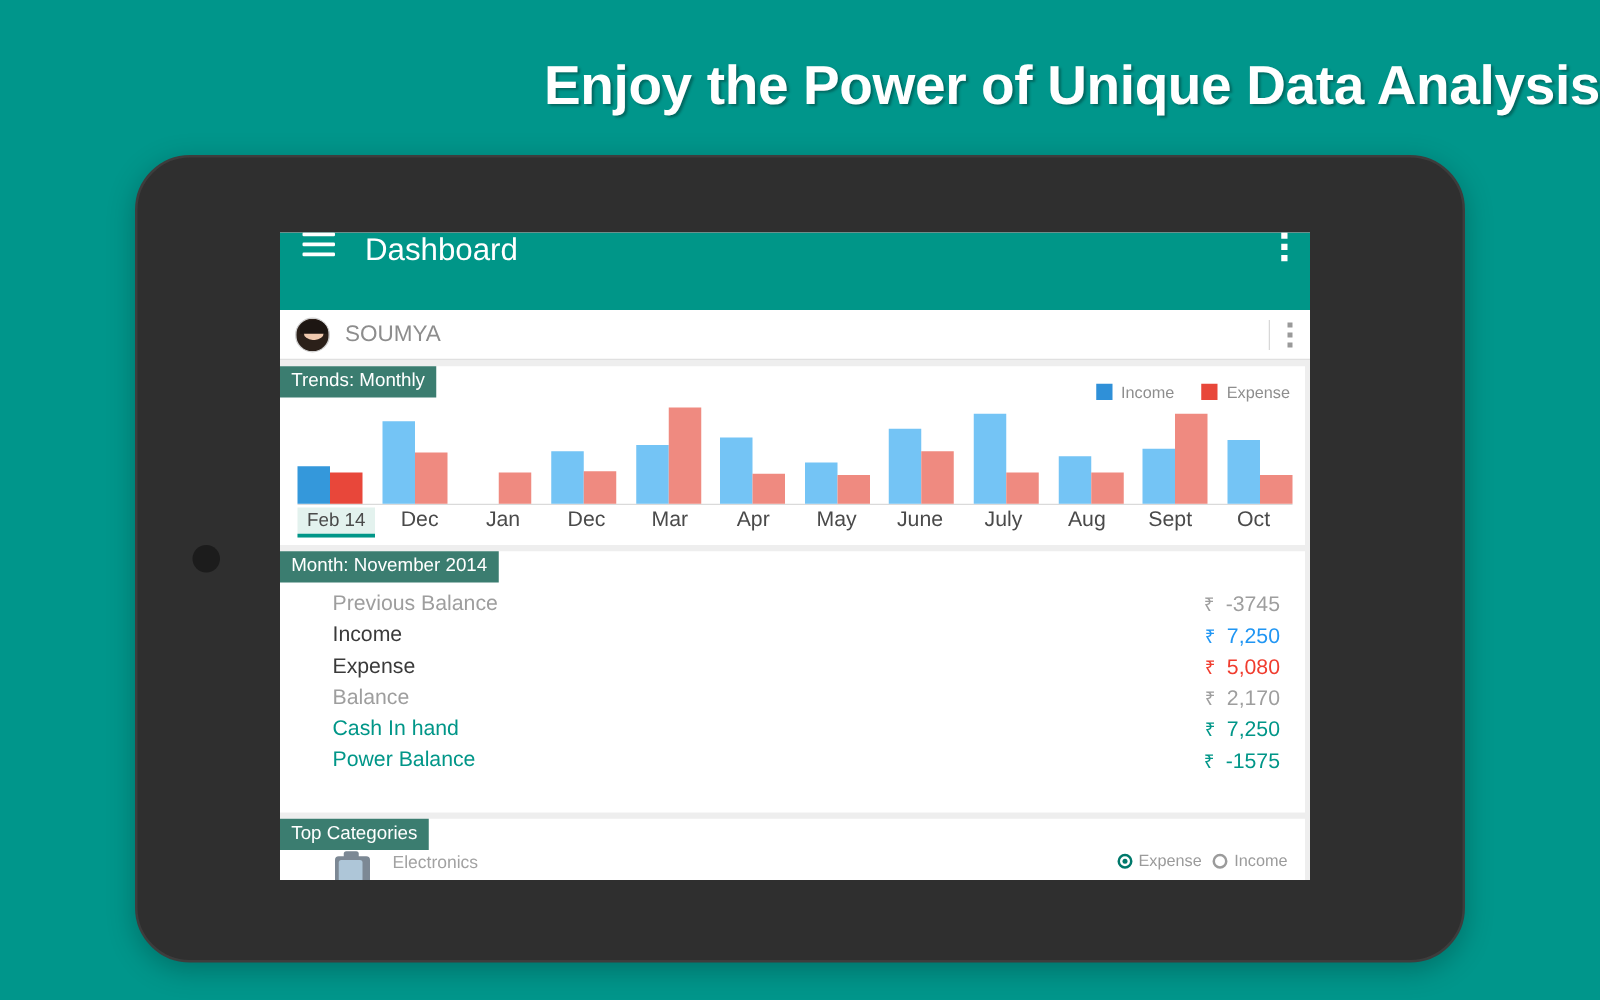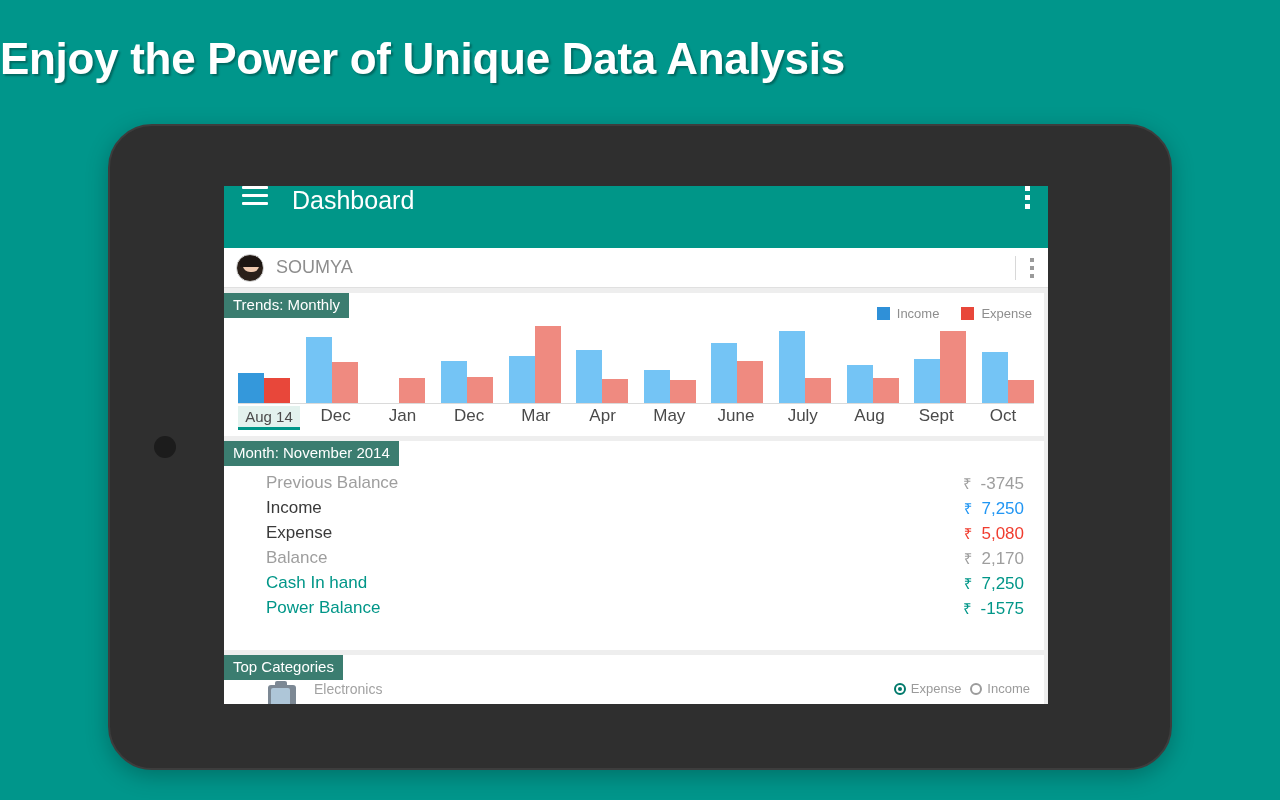--- a/index.html
+++ b/index.html
@@ -6,22 +6,22 @@
   html, body {
     width: 1280px; height: 800px;
     background: #00968b;
     font-family: "Liberation Sans", sans-serif;
     overflow: hidden;
   }
   #stage { position: relative; width: 1280px; height: 800px; }
 
   
   .headline {
-    position: absolute; top: 34px; left: 0; width: 1280px;
-    text-align: left;
+    position: absolute; top: 44px; left: 0; width: 1280px;
+    text-align: right;
     font-size: 44px; font-weight: 700; color: #ffffff;
     letter-spacing: -0.3px;
     text-shadow: 2px 2px 2px rgba(0,0,0,0.30);
     white-space: nowrap;
   }
 
   
   .tablet {
     position: absolute; left: 108px; top: 124px;
     width: 1064px; height: 646px;
@@ -251,21 +251,21 @@
           <div class="mgroup">
             <div class="bar" style="height: 44px; background: rgb(116, 196, 245);"></div>
             <div class="bar" style="height: 72px; background: rgb(239, 138, 128);"></div>
           </div>
           <div class="mgroup">
             <div class="bar" style="height: 51px; background: rgb(116, 196, 245);"></div>
             <div class="bar" style="height: 23px; background: rgb(239, 138, 128);"></div>
           </div>
         </div>
       <div class="xaxis" id="xaxis">
-          <div class="xlabel sel">Aug 14</div>
+          <div class="xlabel sel">Feb 14</div>
           <div class="xlabel">Dec</div>
           <div class="xlabel">Jan</div>
           <div class="xlabel">Dec</div>
           <div class="xlabel">Mar</div>
           <div class="xlabel">Apr</div>
           <div class="xlabel">May</div>
           <div class="xlabel">June</div>
           <div class="xlabel">July</div>
           <div class="xlabel">Aug</div>
           <div class="xlabel">Sept</div>

